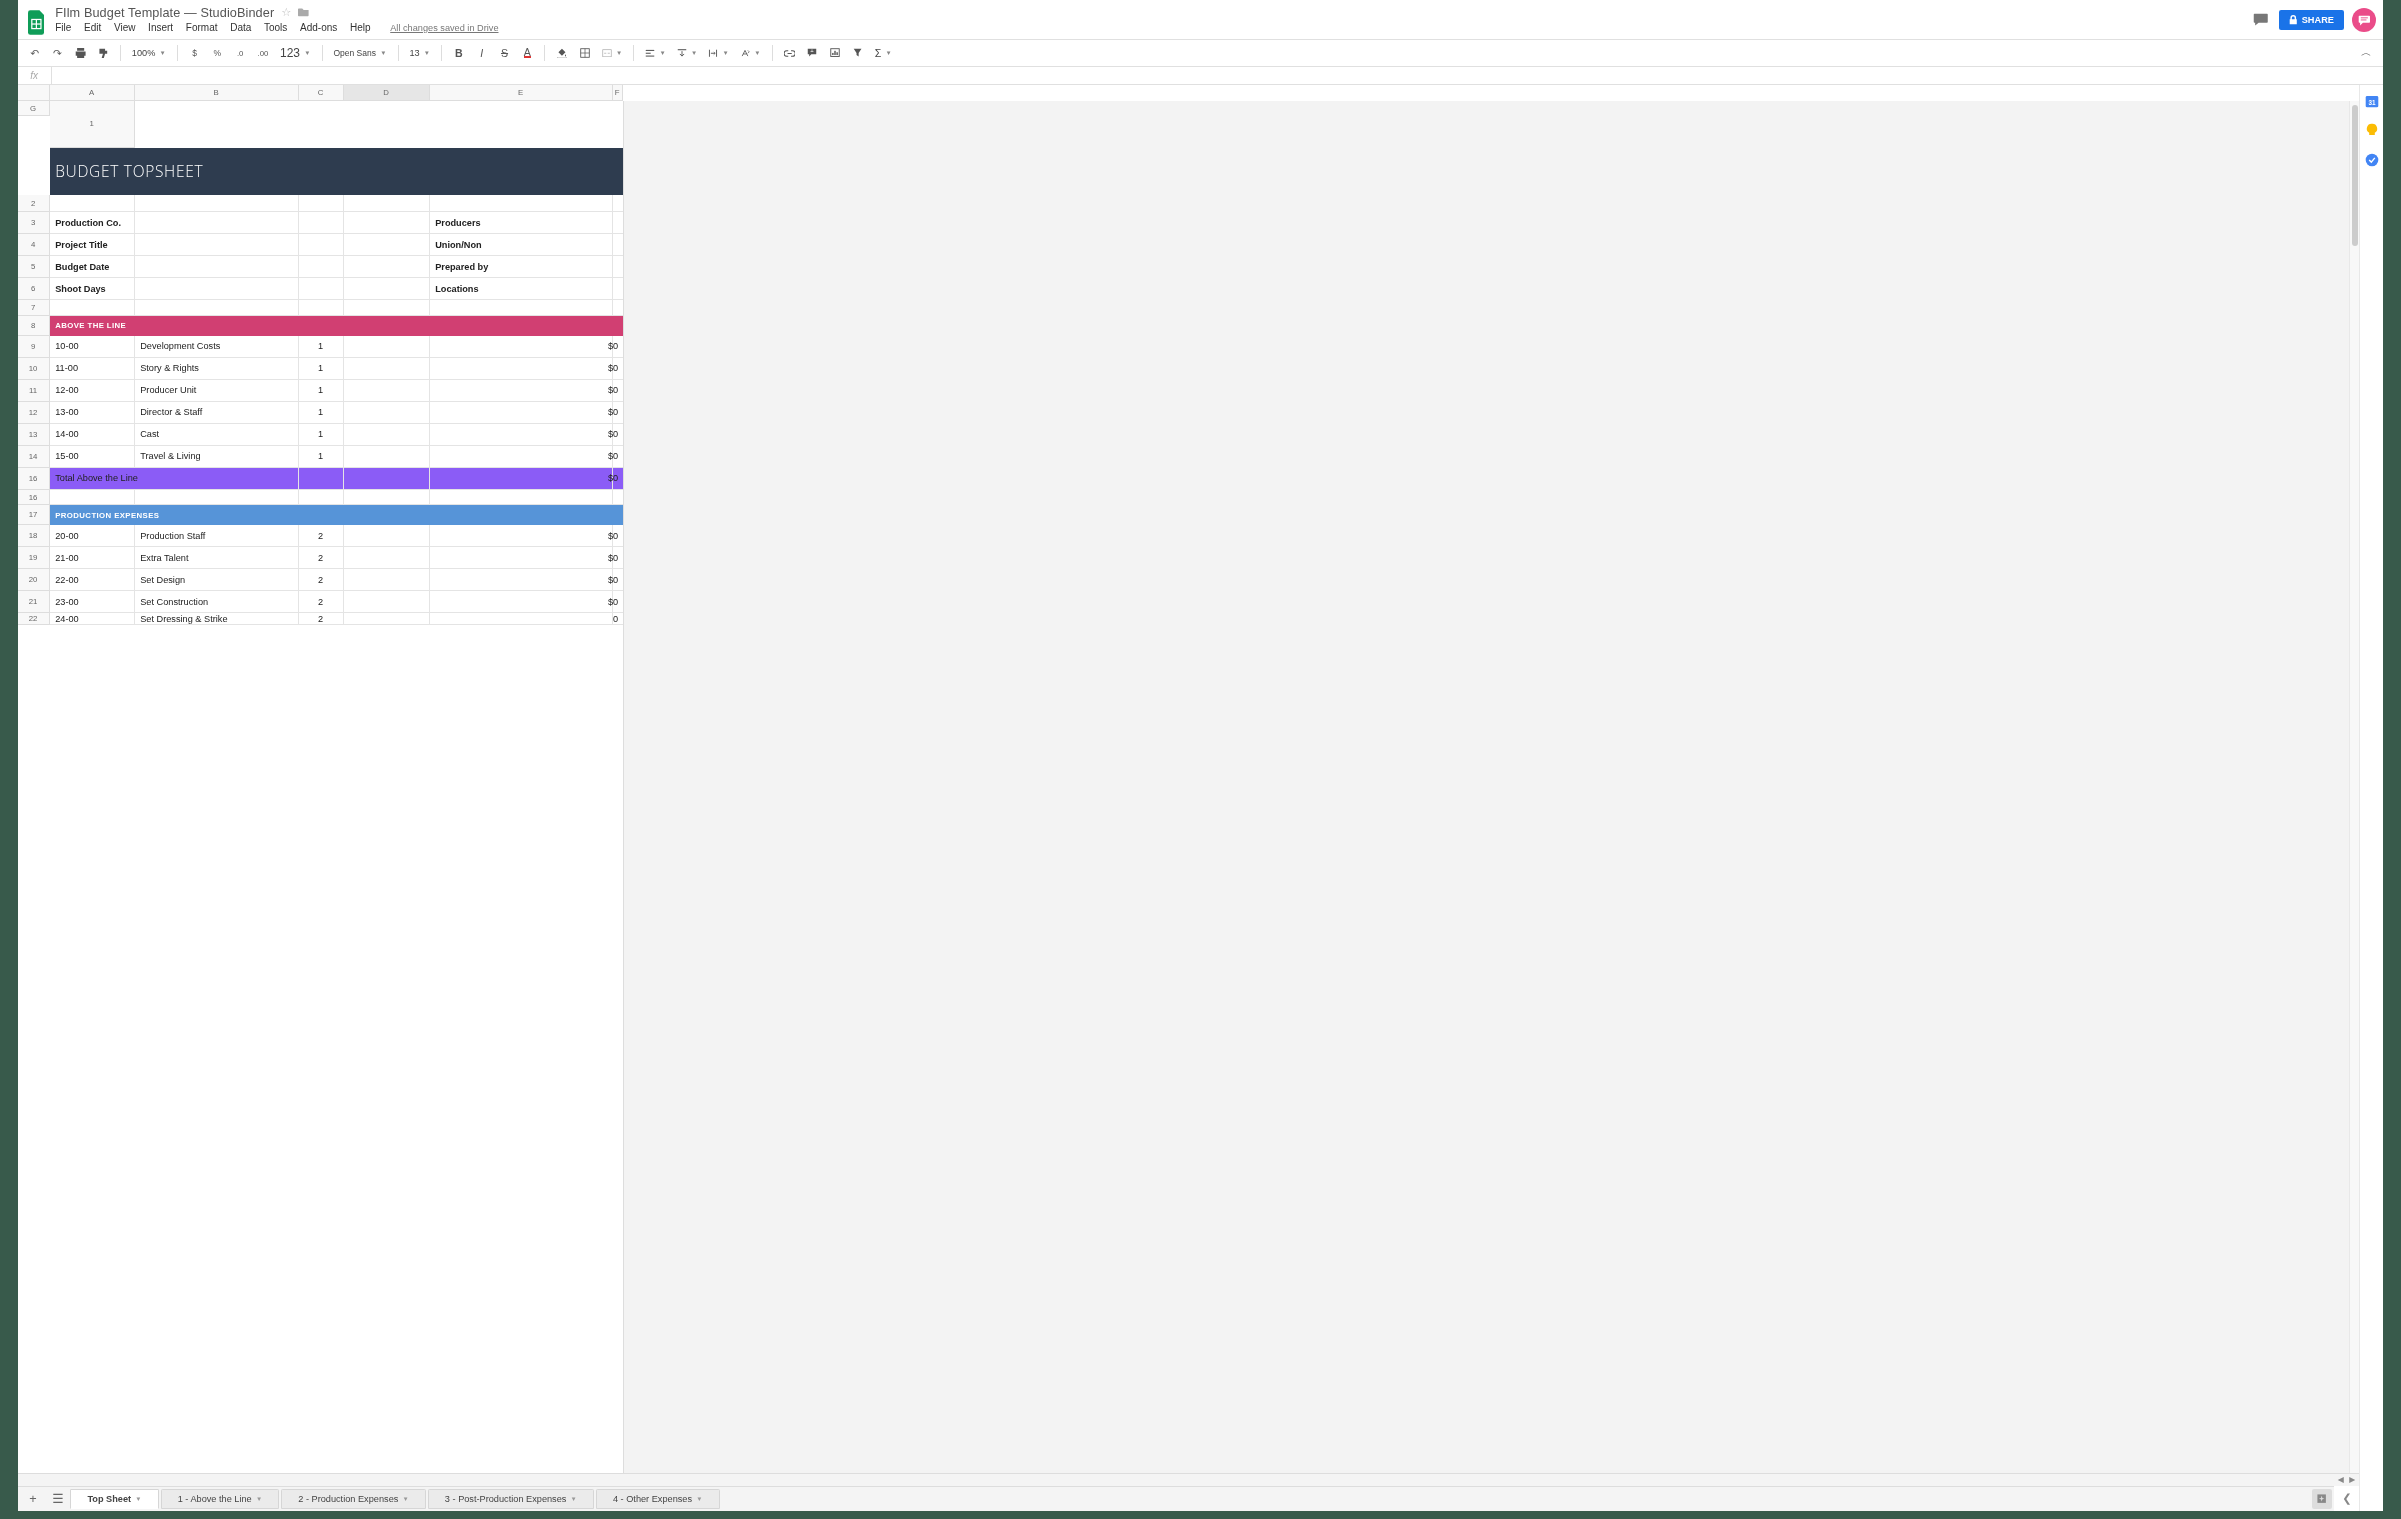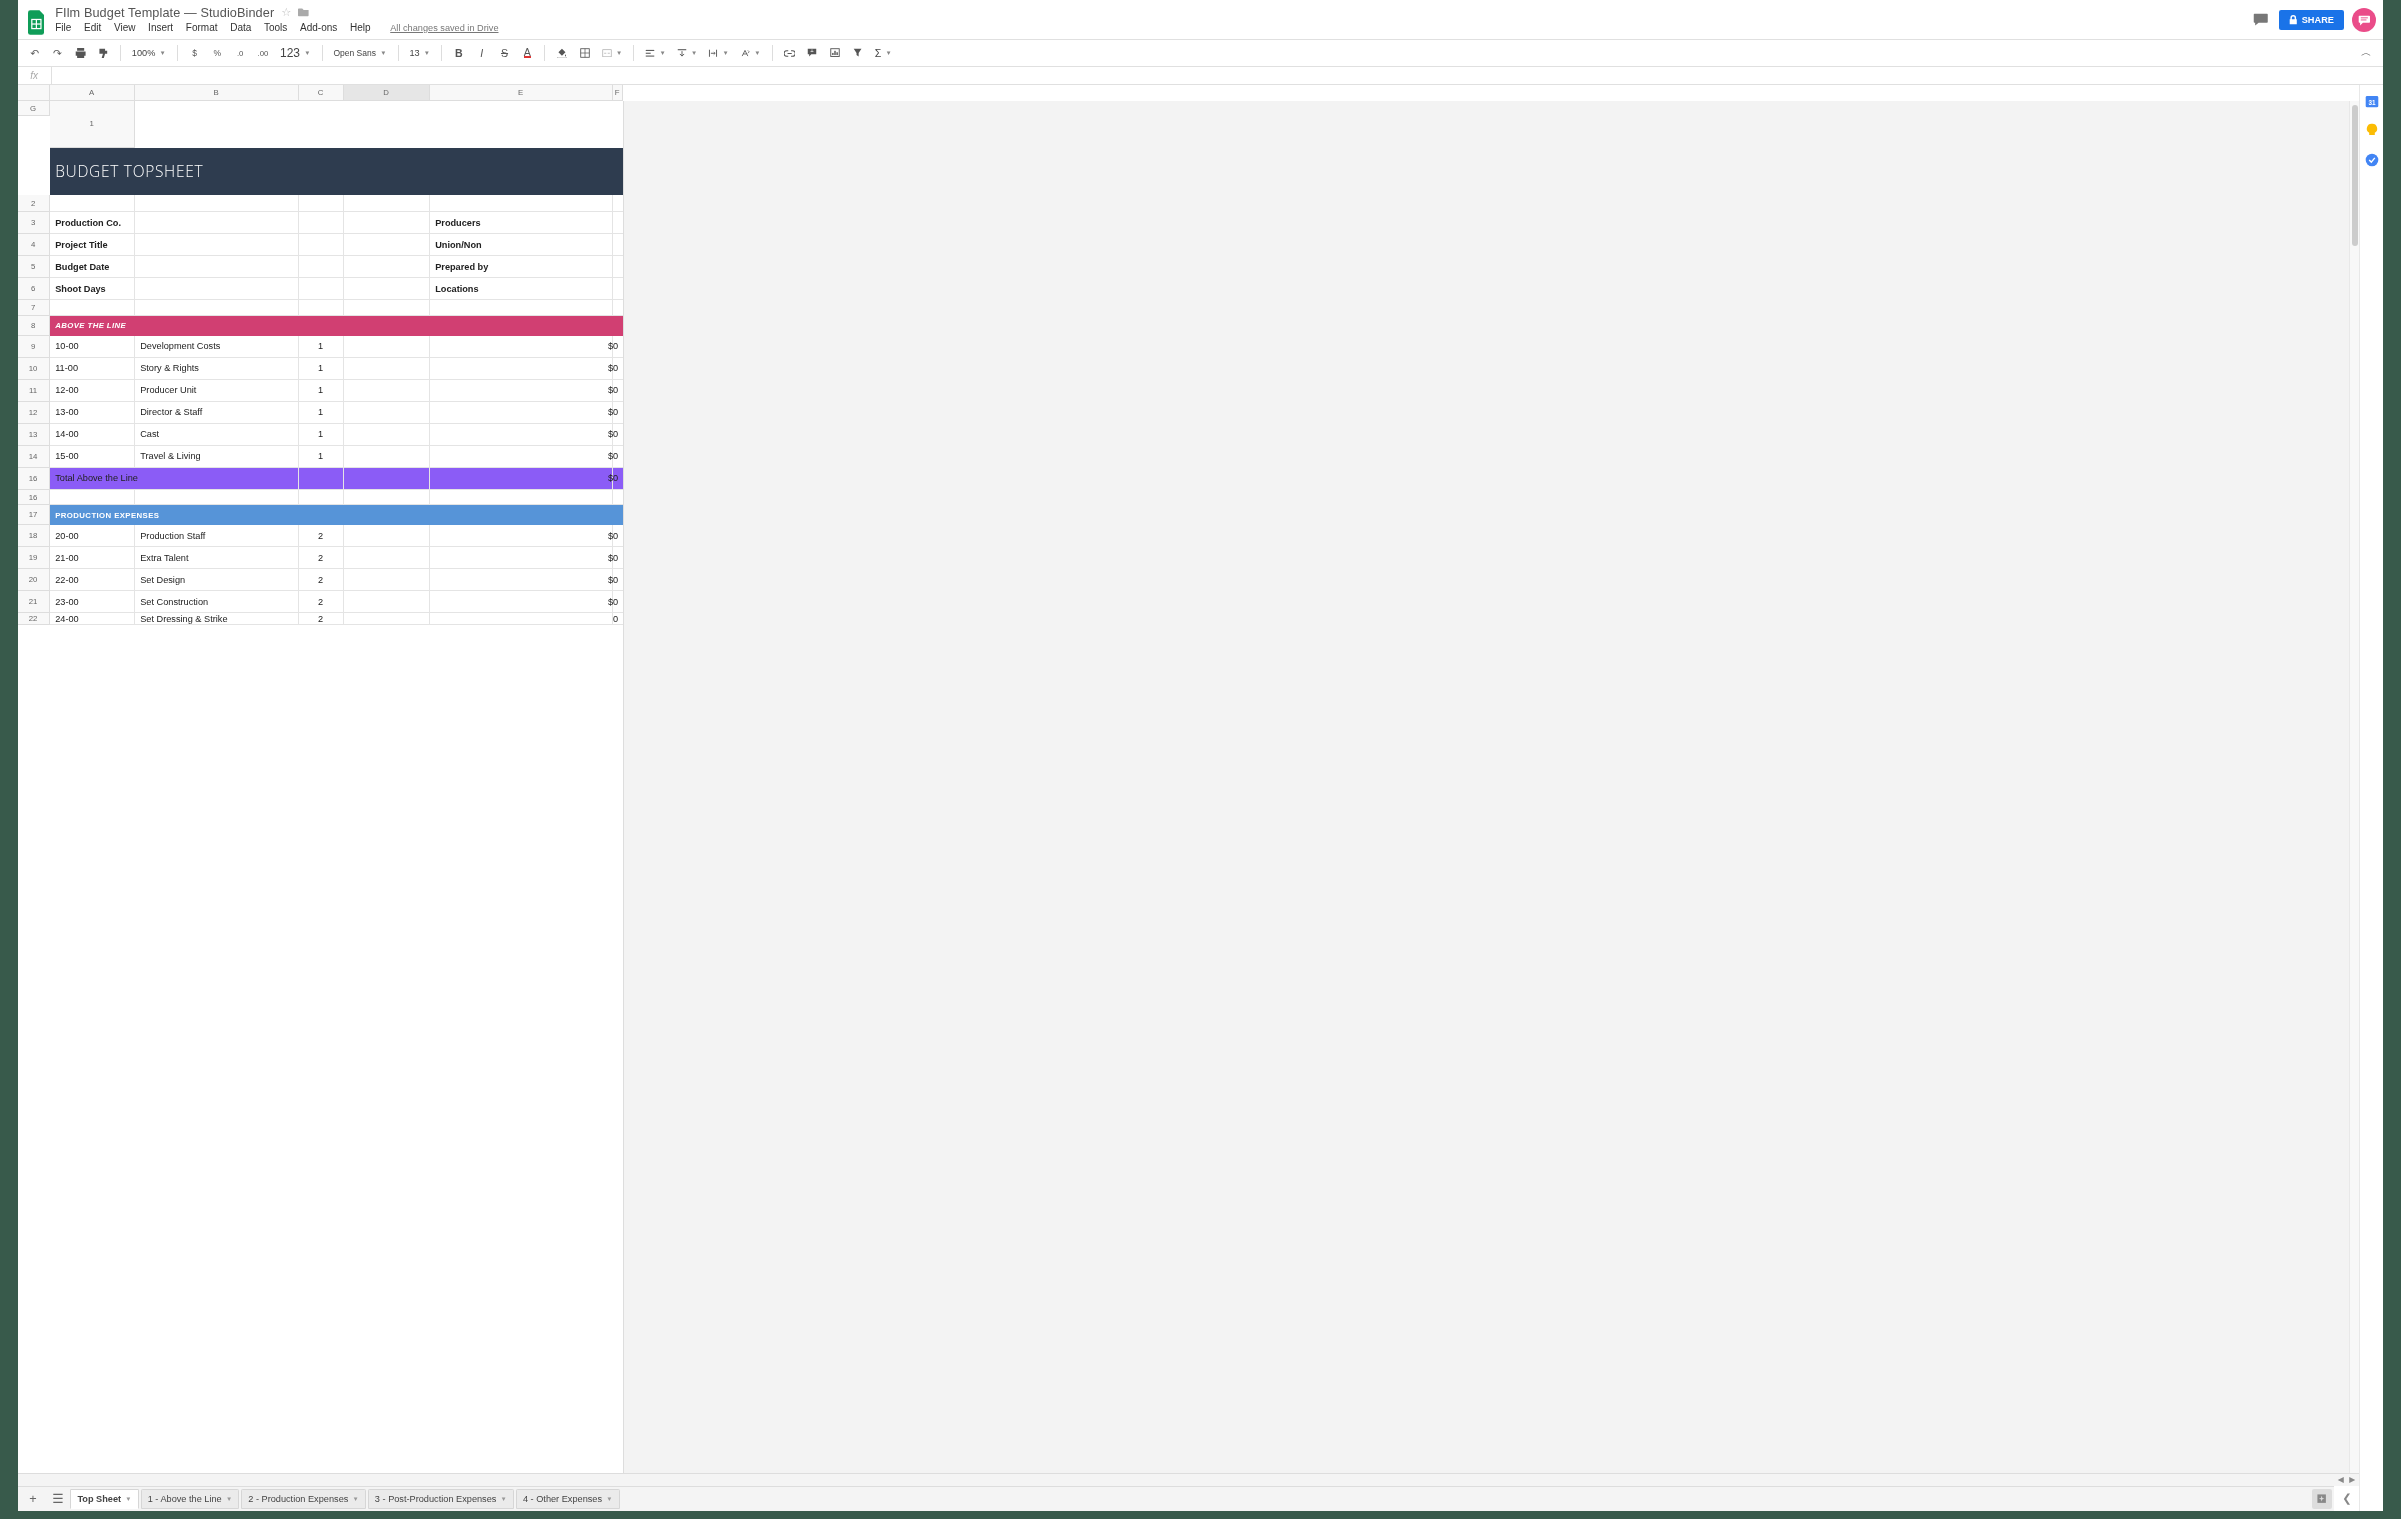--- a/index.html
+++ b/index.html
@@ -53,37 +53,37 @@
   .corner { background:#f8f8f8; border-right:0.7px solid #ddd; border-bottom:0.7px solid #ddd; }
   .row-header { font-size:7.8px; }
   .cell { border-right:0.7px solid #e4e4e4; border-bottom:0.7px solid #e4e4e4; padding:0 5.6px; display:flex; align-items:center; min-height:22px; background:#fff; }
   .cell.right { justify-content:flex-end; }
   .cell.center { justify-content:center; }
   
   .row1 { height:47px; }
   .header-cell { background:#2e3c4f; color:#fff; font-size:15.5px; font-weight:300; border:none; letter-spacing:0.7px; font-family: 'Open Sans', Arial, sans-serif; }
   .header-cell.logo { justify-content:flex-end; padding-right:12.7px; }
   
-  .section-pink { background:#d13f72; color:#fff; font-size:7.8px; font-weight:bold; border:none; letter-spacing:0.4px;font-style:italic; }
+  .section-pink { background:#d13f72; color:#fff; font-size:7.8px; font-weight:bold; border:none; letter-spacing:0.4px; }
   .section-blue { background:#5694d8; color:#fff; font-size:7.8px; font-weight:bold; border:none; letter-spacing:0.4px; }
   .bold { font-weight:bold; }
   .totalrow { background:#8b5cf6; font-weight:normal; }
   
   .grey-area { position:absolute; top:15.5px; bottom:0; left:605px; right:0; background:#f3f3f3; border-left:0.7px solid #ddd; }
   .vscroll { position:absolute; right:0; top:15.5px; bottom:0; width:10px; background:#f8f8f8; border-left:0.7px solid #e8e8e8; }
   .vthumb { position:absolute; left:1.4px; right:1.4px; top:4.2px; height:141px; background:#ccc; border-radius:3.5px; }
   
   
   .hscroll-row { height:12.7px; background:#f4f4f4; border-top:0.7px solid #ddd; display:flex; align-items:center; justify-content:flex-end; padding:0 4.2px; gap:5.6px; font-size:7.8px; color:#888; }
   .harrow { cursor:pointer; }
   
   
   .sheet-tabs { height:25px; border-top:0.7px solid #ddd; display:flex; align-items:center; padding:0 2.8px; background:#f4f4f4; }
   .st-btn { width:25px; height:22.5px; display:flex; align-items:center; justify-content:center; color:#666; cursor:pointer; font-size:12.7px; }
-  .tab { height:20px; padding:0 6px; display:flex; align-items:center; gap:4.2px; border:0.7px solid #d6d6d6; background:#ebebeb; font-size:9.2px; color:#444; margin-right:2.1px; border-radius:1.4px 1.4px 0 0; cursor:pointer; }
+  .tab { height:20px; padding:0 16px; display:flex; align-items:center; gap:4.2px; border:0.7px solid #d6d6d6; background:#ebebeb; font-size:9.2px; color:#444; margin-right:2.1px; border-radius:1.4px 1.4px 0 0; cursor:pointer; }
   .tab.active { background:#fff; font-weight:bold; border-bottom:0.7px solid #fff; }
   .tab-caret { font-size:6.3px; color:#999; }
   .explore-btn { margin-left:auto; width:20px; height:20px; background:#ddd; border-radius:2.1px; display:flex; align-items:center; justify-content:center; cursor:pointer; }
   .side-expand { width:25px; display:flex; align-items:center; justify-content:center; cursor:pointer; color:#888; }
   
   .bottom-row { display:flex; }
   .bottom-row .sheet-tabs { flex:1; }
 </style>
 </head>
 <body>

